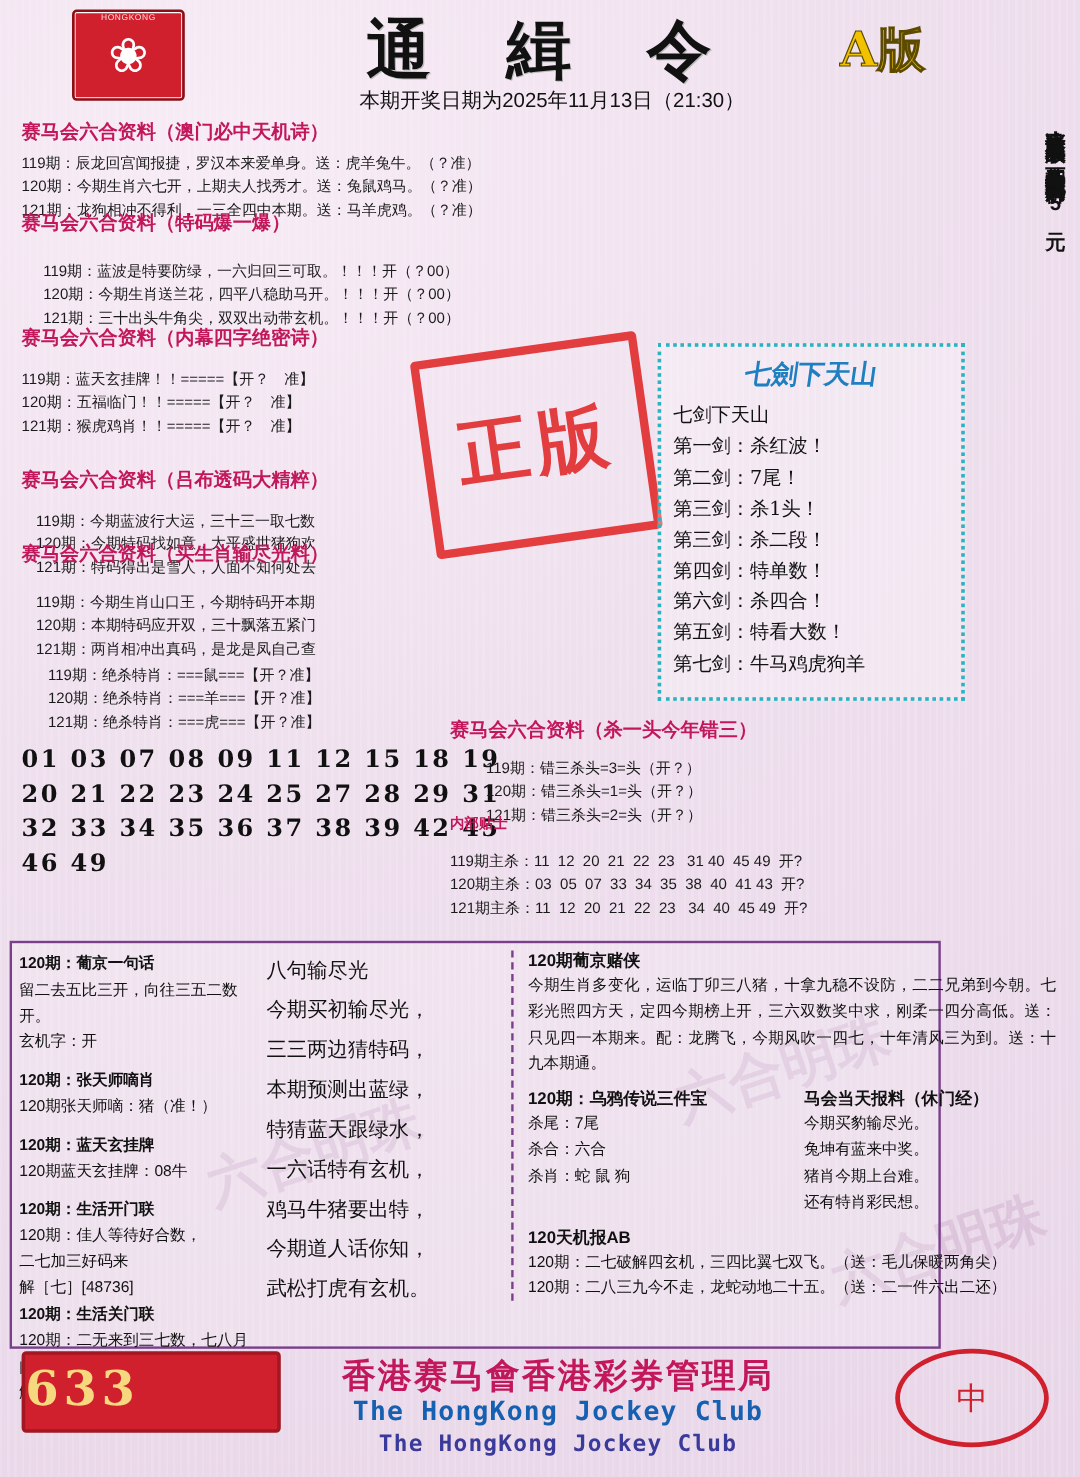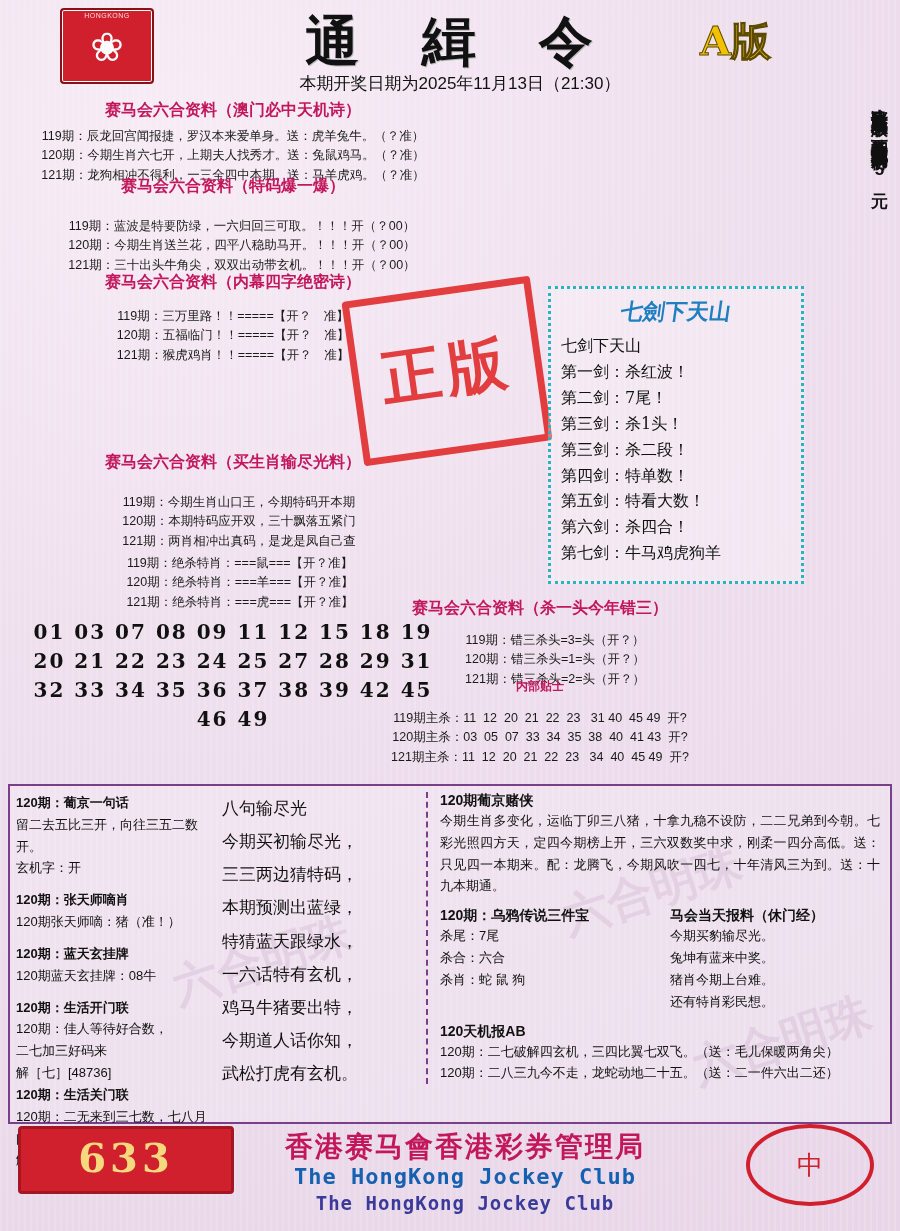--- a/index.html
+++ b/index.html
@@ -61,21 +61,21 @@
     letter-spacing:1px;
   }
 
   
   .sec-title{
     font-size:16px;font-weight:bold;color:#c2185b;
   }
   .rows{margin-top:6px;}
   .row{font-size:12.5px;color:#1a1a1a;line-height:1.55;white-space:pre;}
 
-  .block{position:absolute;text-align:center;}
+  .block{position:absolute;}
 
   
   #b1{left:18px;top:100px;width:430px;}
   #b1 .rows{margin-left:0px;}
   #b2{left:18px;top:176px;width:430px;}
   #b2 .rows{margin-left:18px;margin-top:20px;}
   #b3{left:18px;top:272px;width:430px;}
   #b3 .rows{margin-top:14px;}
   #b4{left:18px;top:390px;width:430px;}
   #b4 .rows{margin-top:14px;margin-left:12px;}
@@ -119,40 +119,40 @@
     font-family:"DejaVu Serif","Liberation Serif",serif;
     transform:skewX(-8deg);margin-bottom:6px;
   }
   .swordbox .sline{
     font-size:16px;color:#111;line-height:1.62;
     font-family:"DejaVu Serif","Liberation Serif",serif;
   }
 
   
   .bottom{
-    position:absolute;left:8px;top:784px;width:884px;height:340px;
+    position:absolute;left:8px;top:784px;width:776px;height:340px;
     border:2px solid #7a3f8a;background:rgba(255,255,255,0.18);
     box-sizing:border-box;
   }
   .bcol{position:absolute;top:6px;box-sizing:border-box;}
   #bc1{left:6px;width:200px;}
   #bc2{left:212px;width:200px;}
   #bc3{left:416px;width:460px;border-left:2px dashed #7a3f8a;padding-left:12px;}
   .bline{font-size:13px;color:#111;line-height:1.68;}
   .bline.b{font-weight:bold;}
   .poem{font-size:17px;color:#111;line-height:1.95;font-family:Liberation Serif, serif;}
   .bhead{font-size:14px;font-weight:bold;color:#111;}
   .gap{height:10px;}
 
   
   .footer{position:absolute;left:0;top:1124px;width:900px;height:107px;}
   .flogo{
     position:absolute;left:18px;top:2px;width:210px;height:62px;
     background:#d0202e;border:3px solid #a31722;border-radius:4px;
-    color:#f6d97f;font-size:40px;font-weight:bold;text-align:center;line-height:58px;
+    color:#f6d97f;font-size:40px;font-weight:bold;text-align:left;line-height:58px;
     font-family:"DejaVu Serif","Liberation Serif",serif;letter-spacing:4px;
   }
   .fseal{
     position:absolute;right:26px;top:0px;width:120px;height:74px;
     border-radius:50%;border:4px solid #d0202e;color:#d0202e;
     display:flex;align-items:center;justify-content:center;font-size:26px;
     font-family:"DejaVu Serif","Liberation Serif",serif;
   }
   .fcn{
     position:absolute;left:230px;top:4px;width:470px;text-align:center;
@@ -206,26 +206,34 @@
     <div class="rows">
       <div class="row">119期：蓝波是特要防绿，一六归回三可取。！！！开（？00）</div>
       <div class="row">120期：今期生肖送兰花，四平八稳助马开。！！！开（？00）</div>
       <div class="row">121期：三十出头牛角尖，双双出动带玄机。！！！开（？00）</div>
     </div>
   </div>
 
   <div class="block" id="b3">
     <div class="sec-title">赛马会六合资料（内幕四字绝密诗）</div>
     <div class="rows">
-      <div class="row">119期：三万里路！！=====【开？　准】</div>
+      <div class="row">119期：蓝天玄挂牌！！=====【开？　准】</div>
       <div class="row">120期：五福临门！！=====【开？　准】</div>
       <div class="row">121期：猴虎鸡肖！！=====【开？　准】</div>
     </div>
   </div>
 
+  <div class="block" id="b4">
+    <div class="sec-title">赛马会六合资料（吕布透码大精粹）</div>
+    <div class="rows">
+      <div class="row">119期：今期蓝波行大运，三十三一取七数</div>
+      <div class="row">120期：今期特码找如意，太平盛世猪狗欢</div>
+      <div class="row">121期：特码得出是雪人，人面不知何处去</div>
+    </div>
+  </div>
 
   <div class="block" id="b5">
     <div class="sec-title">赛马会六合资料（买生肖输尽光料）</div>
     <div class="rows">
       <div class="row">119期：今期生肖山口王，今期特码开本期</div>
       <div class="row">120期：本期特码应开双，三十飘落五紧门</div>
       <div class="row">121期：两肖相冲出真码，是龙是凤自己查</div>
     </div>
   </div>
 
@@ -267,22 +275,22 @@
   <div class="stamp">正版</div>
 
   <div class="swordbox">
     <div class="sbtitle">七劍下天山</div>
     <div class="sline">七剑下天山</div>
     <div class="sline">第一剑：杀红波！</div>
     <div class="sline">第二剑：7尾！</div>
     <div class="sline">第三剑：杀1头！</div>
     <div class="sline">第三剑：杀二段！</div>
     <div class="sline">第四剑：特单数！</div>
+    <div class="sline">第六剑：杀四合！</div>
     <div class="sline">第五剑：特看大数！</div>
-    <div class="sline">第六剑：杀四合！</div>
     <div class="sline">第七剑：牛马鸡虎狗羊</div>
   </div>
 
   <div class="wm" style="left:170px;top:930px;">六合明珠</div>
   <div class="wm" style="left:560px;top:860px;">六合明珠</div>
   <div class="wm" style="left:690px;top:1010px;">六合明珠</div>
 
   <div class="bottom">
 
     <div class="bcol" id="bc1">

